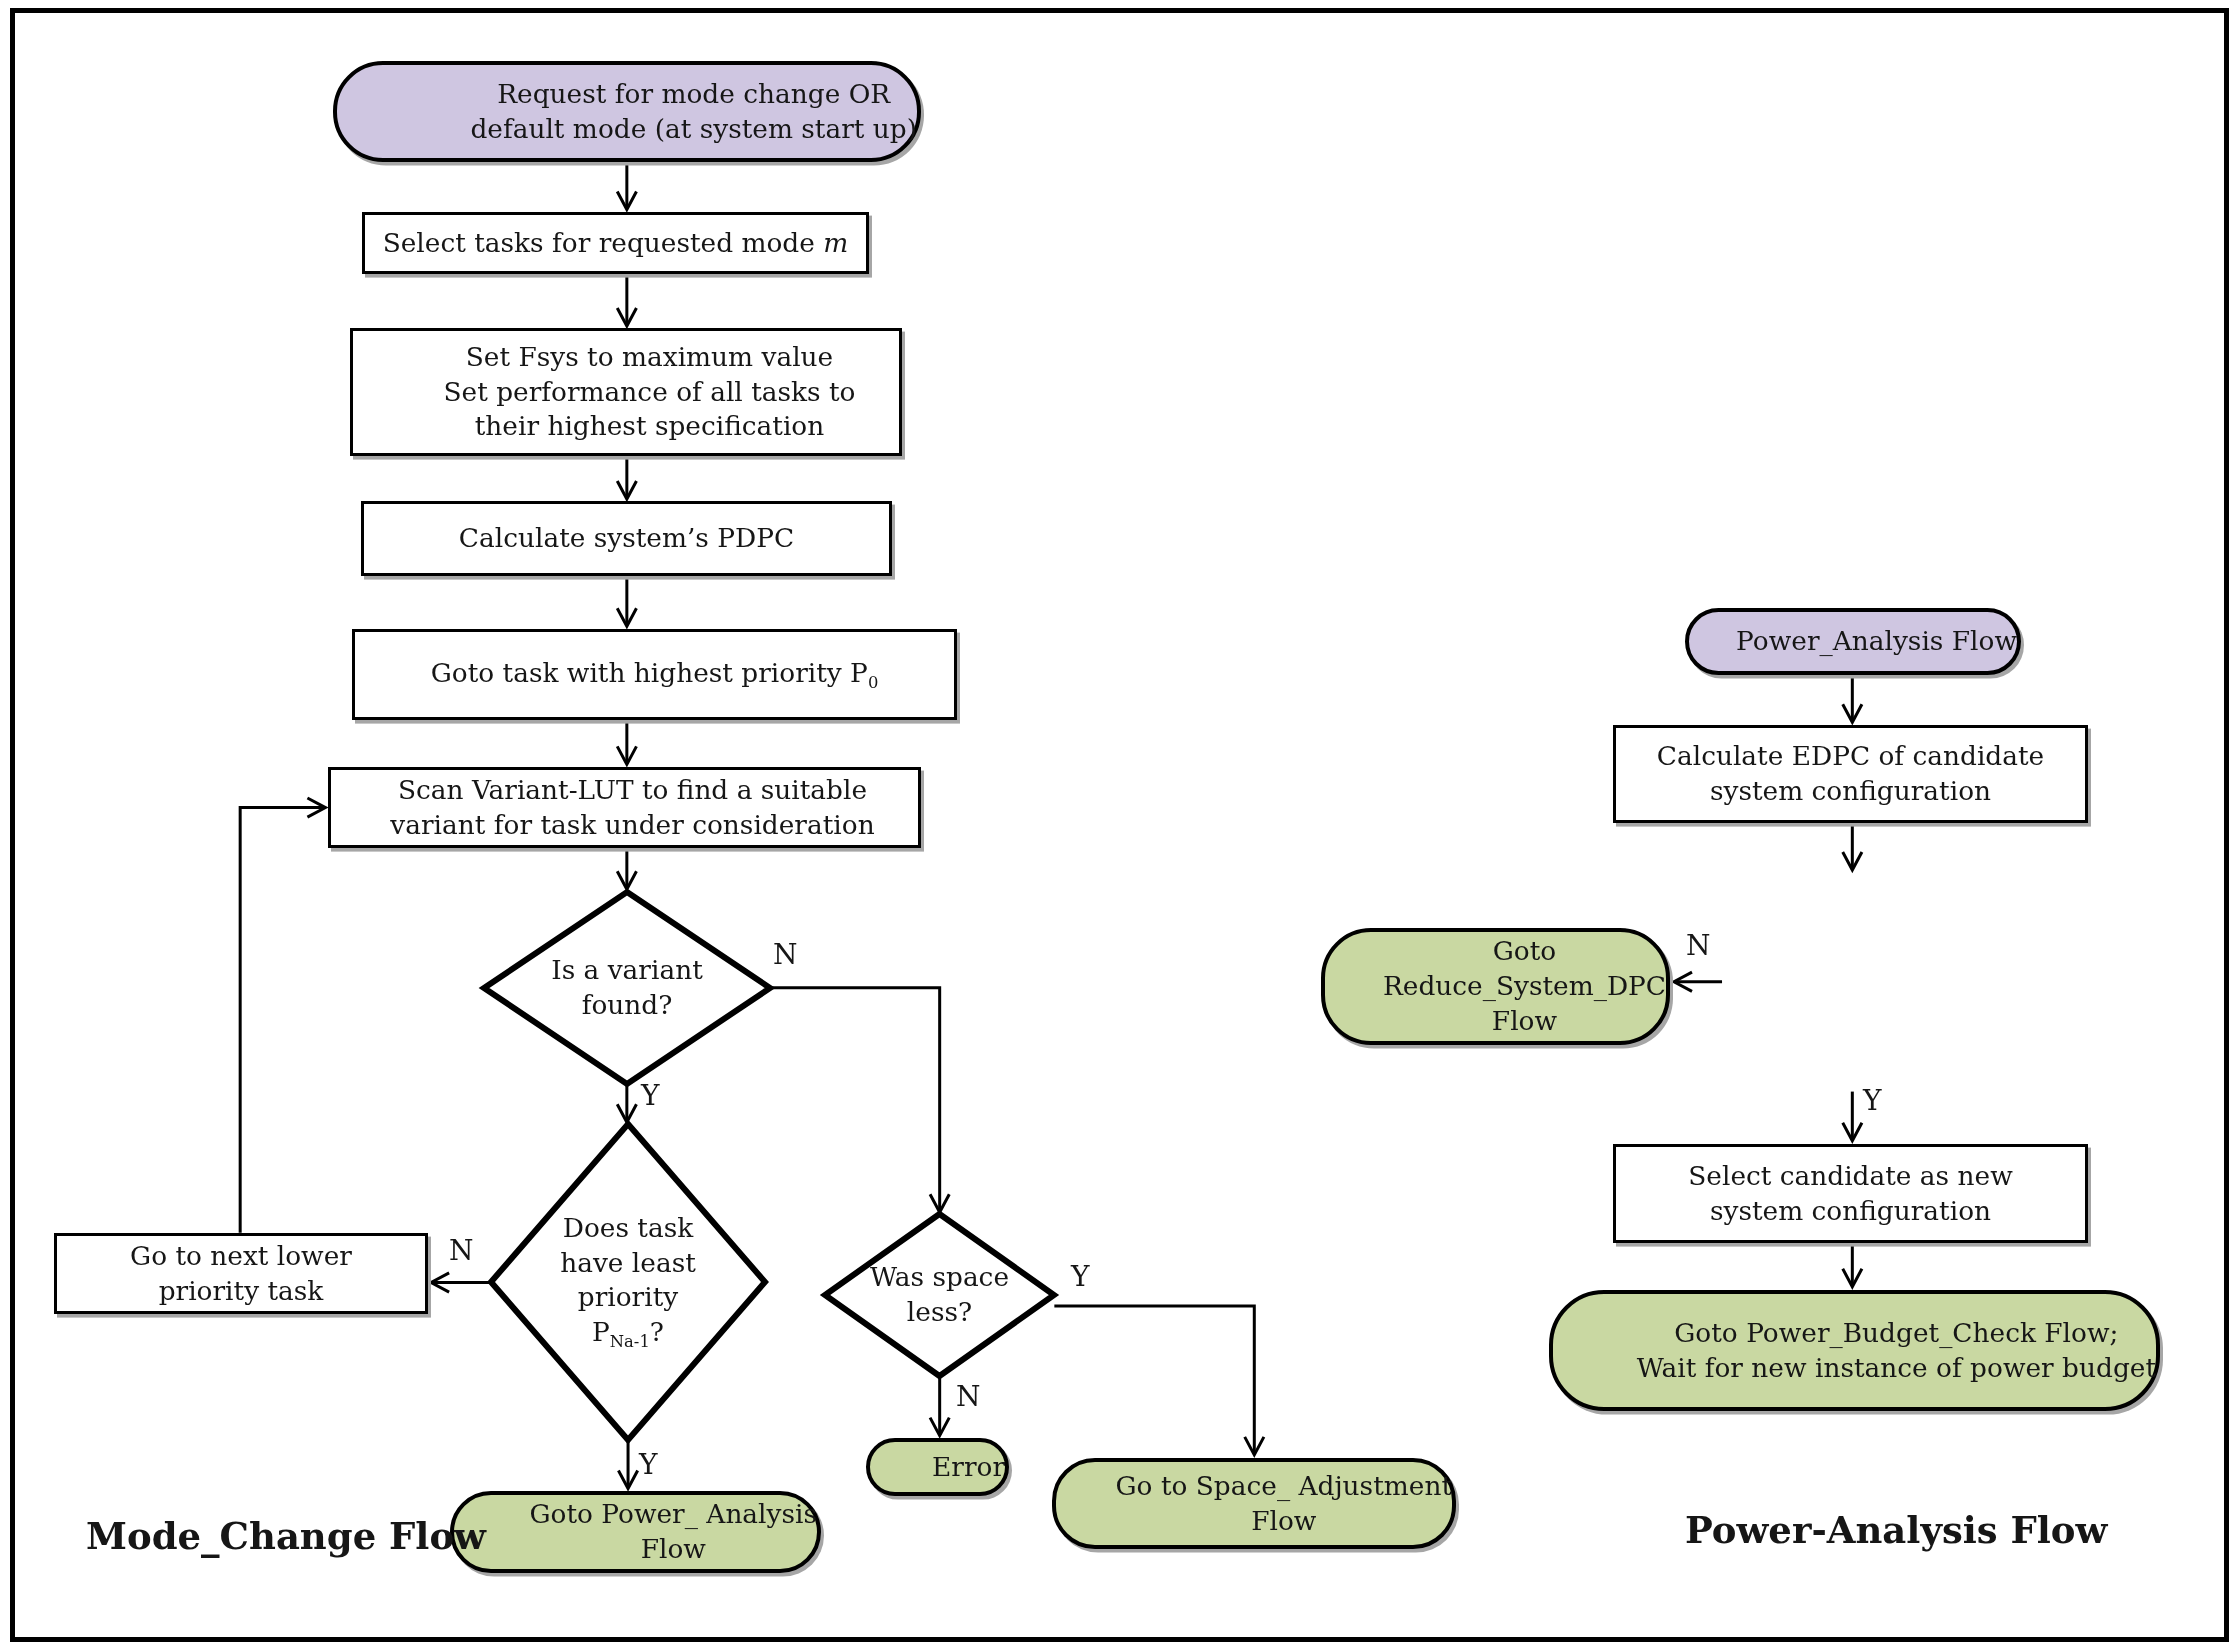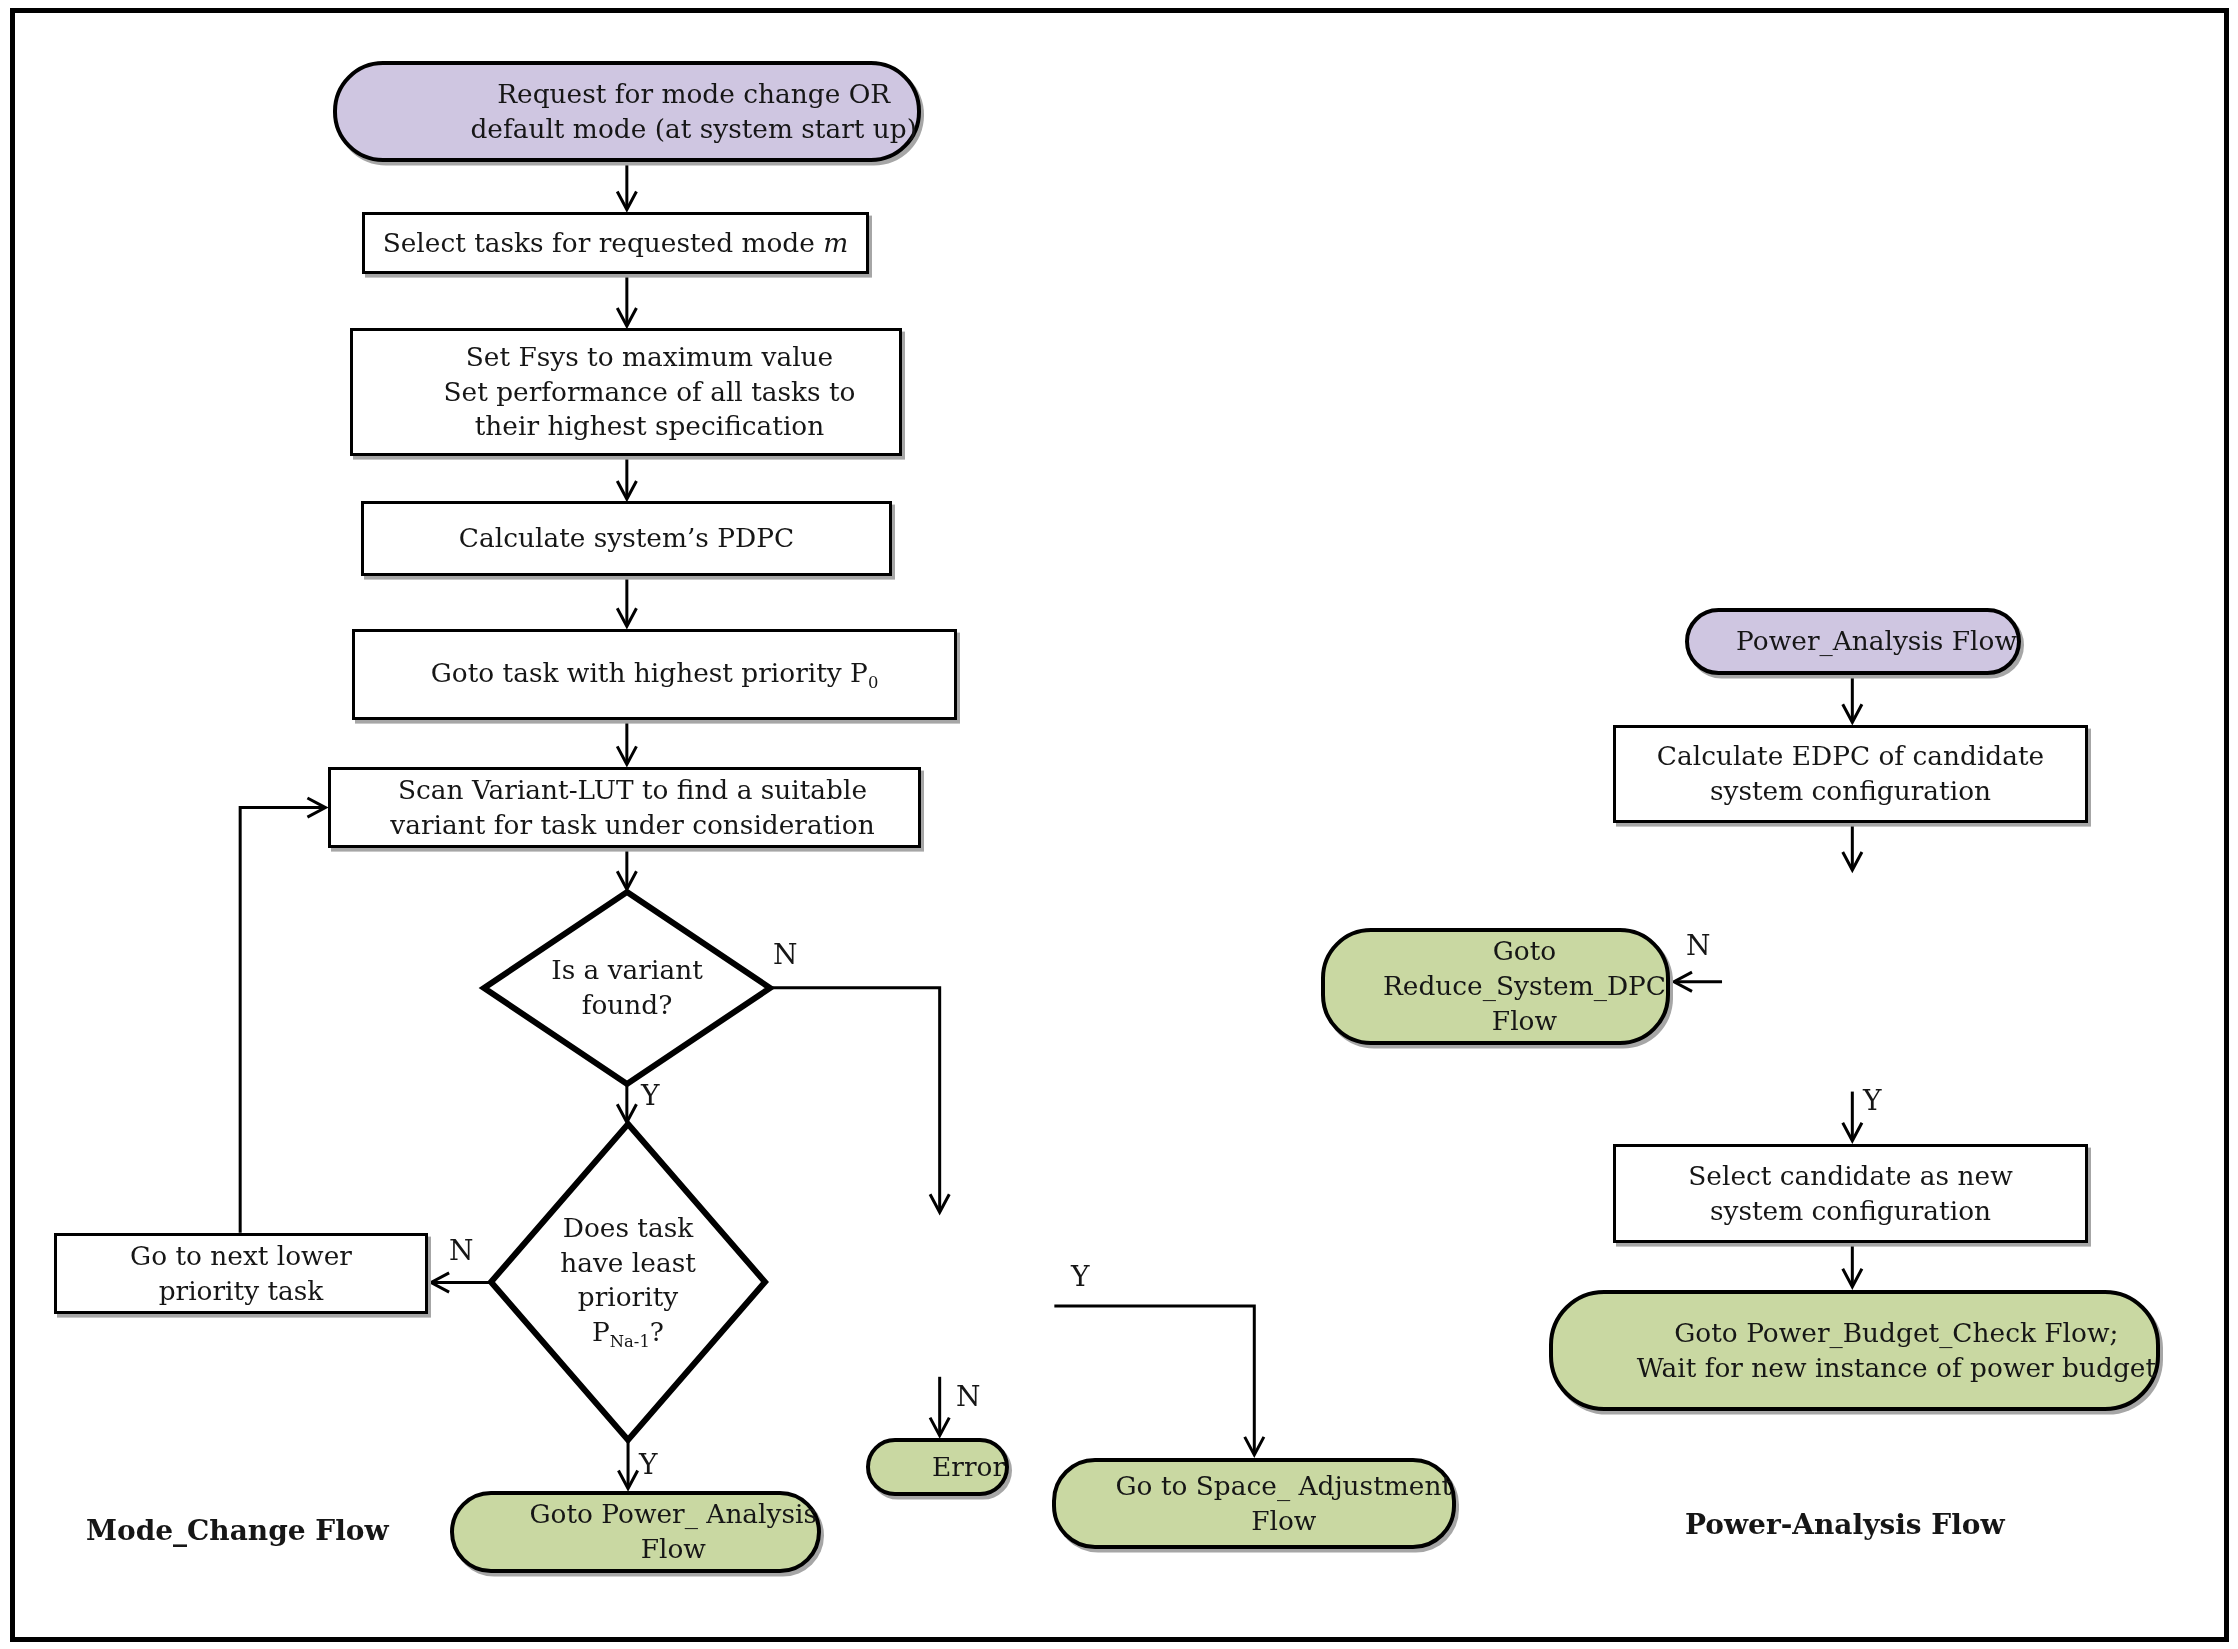--- a/index.html
+++ b/index.html
@@ -14,21 +14,21 @@
   .purple{background:var(--purple);}
   .green{background:var(--green);}
   .diamond{background:transparent;}
   .diamond svg{position:absolute;left:0;top:0;width:100%;height:100%;overflow:visible;}
   .diamond polygon{fill:var(--box);stroke:var(--stroke);stroke-width:6px;vector-effect:non-scaling-stroke;}
   .dlabel{position:relative;z-index:2;}
   .pre{white-space:pre-line;}
   .var{font-style:italic;}
   sub.small{font-size:0.62em;}
   .edge-label{position:absolute;z-index:3;font-size:28px;}
-  .caption{position:absolute;z-index:3;font-size:28px;font-weight:bold;
+  .caption{position:absolute;z-index:3;font-size:37px;font-weight:bold;
            font-family:"DejaVu Serif","Liberation Serif",serif;}
 </style>
 </head>
 <body>
 
 <div class="canvas">
 
   <div class="frame"></div>
 
   <svg class="wires" width="2239" height="1650" viewBox="0 0 3729 2748">
@@ -98,20 +98,27 @@
 priority
 P</span><sub class="small">Na-1</sub><span>?</span></div>
   </div>
 
   <div class="node rect pre" style="left:54px;top:1233px;width:374px;height:81px;"><span>Go to next lower
 priority task</span></div>
 
   <div class="node oval green pre" style="left:450px;top:1491px;width:371px;height:82px;border-radius:41px;"><span>Goto Power_ Analysis
 Flow</span></div>
 
+  <div class="node diamond" style="left:825px;top:1214px;width:229px;height:162px;">
+    <svg viewBox="0 0 100 100" preserveAspectRatio="none">
+        <polygon points="50,0 100,50 50,100 0,50"></polygon>
+      </svg>
+    <div class="dlabel pre">Was space
+less?</div>
+  </div>
 
   <div class="node oval green" style="left:866px;top:1438px;width:143px;height:58px;border-radius:29px;">
       <span>Error</span>
     </div>
 
   <div class="node oval green pre" style="left:1052px;top:1458px;width:404px;height:91px;border-radius:43px;"><span>Go to Space_ Adjustment
 Flow</span></div>
 
   <div class="caption" style="left:86px;top:1514px;">Mode_Change Flow</div>
 

